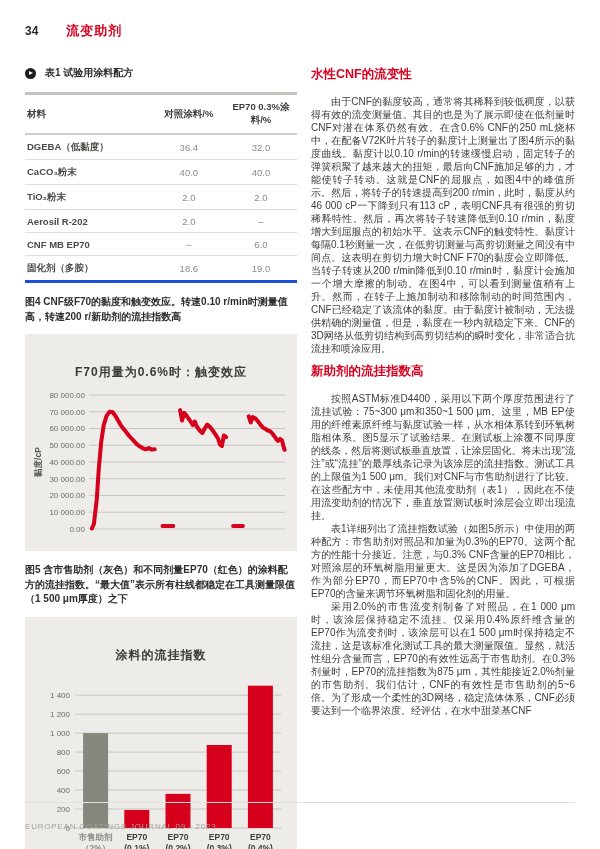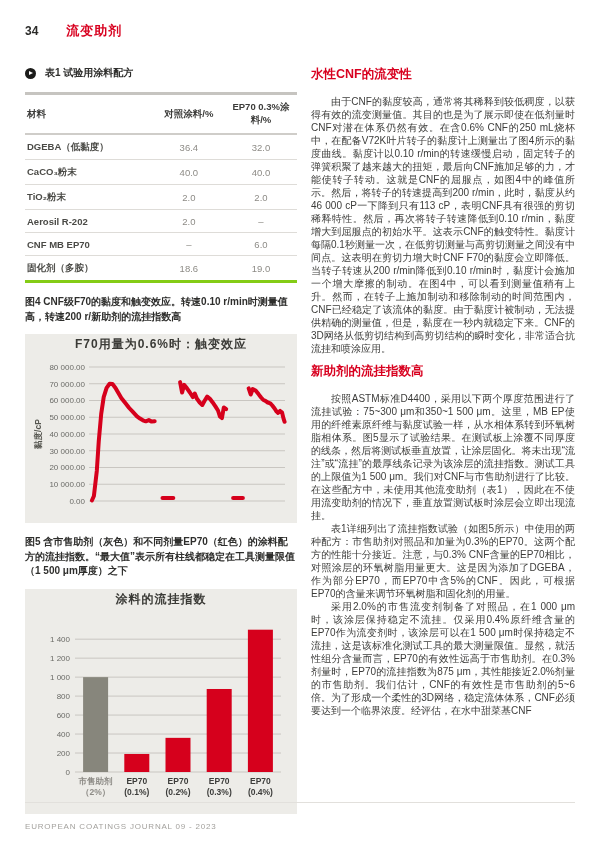--- a/index.html
+++ b/index.html
@@ -16,32 +16,32 @@
   .col-right { flex:1; }
 
   
   .tbl-caption-row { display:flex; align-items:center; gap:9px; margin-bottom:12px; }
   .bullet { width:11px; height:11px; border-radius:50%; background:#1c1c1a; position:relative; flex:0 0 11px; }
   .bullet::after { content:""; position:absolute; left:4px; top:3px;
     border-left:4px solid #fff; border-top:2.5px solid transparent; border-bottom:2.5px solid transparent; }
   .tbl-caption { font-size:10px; font-weight:bold; color:#2e2e2c; }
 
   
-  table.formul { width:100%; border-collapse:collapse; border-top:3px solid #c6c4c0; border-bottom:3px solid #84cc16; }
+  table.formul { width:100%; border-collapse:collapse; border-top:3px solid #c6c4c0; border-bottom:3px solid #1d4ed8; }
   table.formul th { font-size:9.5px; font-weight:bold; color:#3c3c3a; padding:6px 2px; border-bottom:2px solid #cfcdc9; }
   table.formul th.c-mat { text-align:left; width:47%; }
   table.formul th.c-val { text-align:center; width:26.5%; }
   table.formul td { font-size:9.5px; padding:5.5px 2px; border-bottom:1px solid #dedcd8; }
   table.formul tr:last-child td { border-bottom:none; }
   td.mat { color:#4a4a46; font-weight:bold; text-align:left; }
   td.val { color:#8d8b86; text-align:center; }
 
   .fig-caption { font-size:10px; font-weight:bold; color:#2e2e2c; line-height:14.5px; margin-top:12px; }
 
-  .chart-panel { background:#edece8; margin-top:10px; padding:2px 8px 10px 8px; }
+  .chart-panel { background:#edece8; margin-top:10px; padding:30px 8px 10px 8px; }
   .chart-title { text-align:center; font-size:12px; font-weight:bold; color:#3a3a36; margin-bottom:8px; letter-spacing:1px; }
   .chart-panel svg { display:block; }
 
   
   .sec-heading { font-size:12.5px; font-weight:bold; color:#d8001f; margin-bottom:12px; }
   .article p { font-size:10px; line-height:13px; text-align:justify; text-indent:2em; color:#3c3c3a; }
   .article p + p { margin-top:0; }
   .sec2 { margin-top:8px; }
 
   .page-footer { position:absolute; left:25px; right:25px; bottom:16px; border-top:1px solid #e2e0dc; padding-top:12px; }

